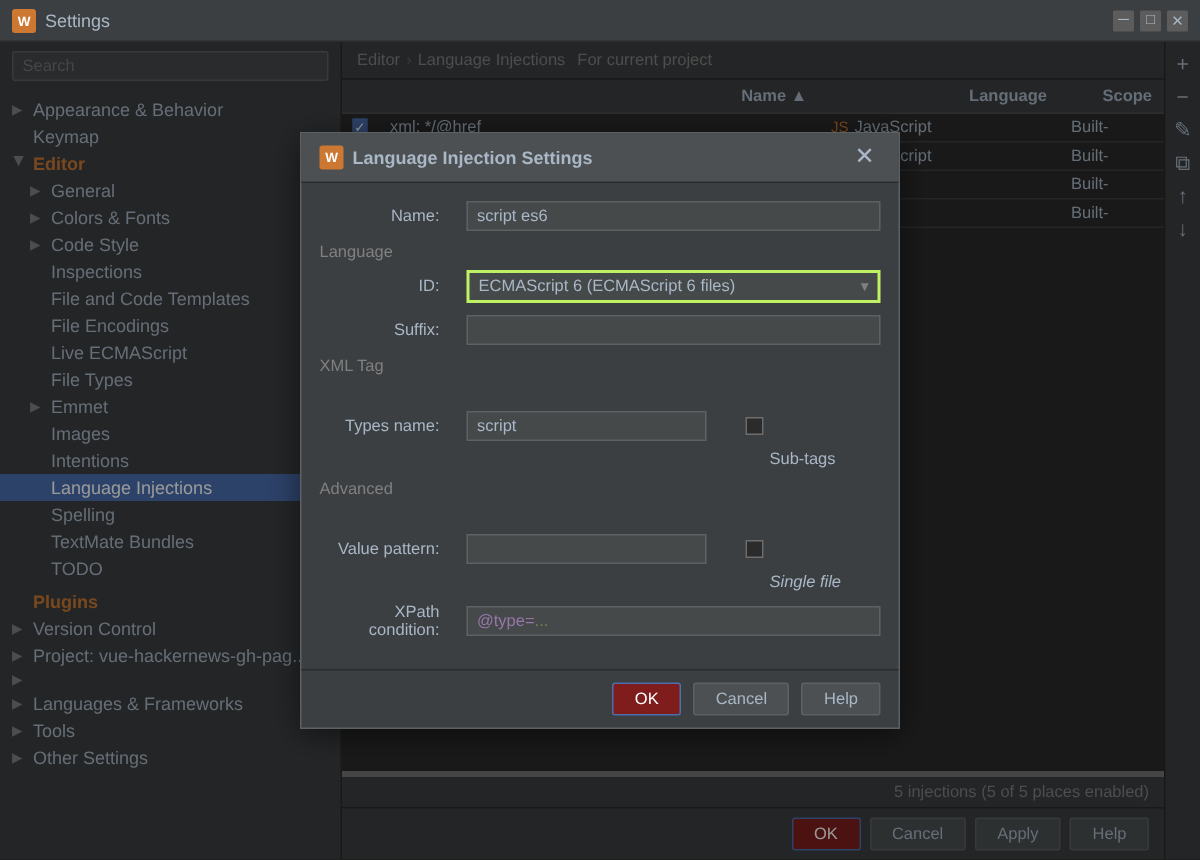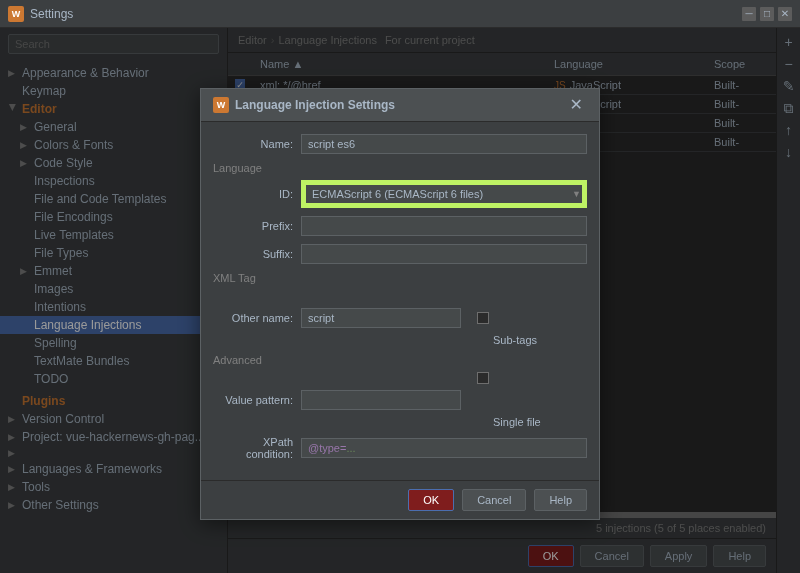--- a/index.html
+++ b/index.html
@@ -29,52 +29,52 @@
     .gear-icon { color: #808080; font-size: 10px; margin-left: auto; }
     .indent-1 { padding-left: 20px; }
 
     
     .content-area { flex: 1; display: flex; flex-direction: column; background: #2b2b2b; overflow: hidden; }
     .breadcrumb { padding: 6px 10px; background: #3c3f41; border-bottom: 1px solid #2b2b2b; font-size: 11px; color: #808080; display: flex; align-items: center; gap: 4px; }
     .breadcrumb-separator { color: #606060; }
 
     .injections-table { flex: 1; overflow-y: auto; background: #2b2b2b; }
     .table-header { display: grid; grid-template-columns: 24px 1fr 160px 70px; background: #3c3f41; border-bottom: 1px solid #4e4e4e; padding: 3px 0; }
-    .table-header-cell { padding: 2px 8px; font-size: 11px; color: #a9b7c6; font-weight: normal; }
+    .table-header-cell { padding: 2px 8px; font-size: 11px; color: #a9b7c6; font-weight: bold; text-align: right; }
     .table-row { display: grid; grid-template-columns: 24px 1fr 160px 70px; border-bottom: 1px solid #3c3f41; align-items: center; }
     .table-cell { padding: 3px 8px; font-size: 11px; color: #a9b7c6; }
     .check-cell { display: flex; align-items: center; justify-content: center; }
     .check { width: 12px; height: 12px; border: 1px solid #6e6e6e; background: #2b2b2b; display: inline-flex; align-items: center; justify-content: center; }
     .check.checked { background: #4b6eaf; border-color: #4b6eaf; color: white; font-size: 9px; }
     .js-icon { color: #cc7832; font-size: 10px; margin-right: 4px; }
     .lang-cell { display: flex; align-items: center; }
 
-    .status-bar { padding: 4px 10px; background: #3c3f41; border-top: 6px solid #737373; font-size: 11px; color: #808080; text-align: right; }
+    .status-bar { padding: 4px 10px; background: #3c3f41; border-top: 4px solid #737373; font-size: 11px; color: #808080; text-align: right; }
 
     .bottom-buttons { display: flex; justify-content: flex-end; gap: 6px; padding: 6px 10px; background: #3c3f41; border-top: 1px solid #2b2b2b; }
     .btn { padding: 4px 14px; border: 1px solid #5c6164; background: #4c5052; color: #a9b7c6; cursor: pointer; font-size: 11px; border-radius: 2px; }
     .btn.primary { background: #7f1d1d; border-color: #4b6eaf; color: white; }
 
     
     .side-toolbar { width: 24px; background: #3c3f41; border-left: 1px solid #2b2b2b; display: flex; flex-direction: column; align-items: center; padding: 4px 0; gap: 2px; }
     .toolbar-btn { width: 20px; height: 20px; background: none; border: none; cursor: pointer; color: #a9b7c6; font-size: 14px; display: flex; align-items: center; justify-content: center; border-radius: 2px; }
 
     
     .modal-overlay { position: fixed; top: 28px; left: 0; right: 0; bottom: 0; background: rgba(0,0,0,0.4); display: flex; align-items: flex-start; justify-content: center; padding-top: 60px; z-index: 100; }
     .modal { background: #3c3f41; border: 1px solid #5c6164; width: 400px; box-shadow: 0 4px 20px rgba(0,0,0,0.5); }
     .modal-header { display: flex; align-items: center; justify-content: space-between; padding: 8px 12px; background: #4c5052; border-bottom: 1px solid #2b2b2b; }
     .modal-title { display: flex; align-items: center; gap: 6px; font-size: 12px; color: #a9b7c6; font-weight: bold; }
     .modal-icon { width: 16px; height: 16px; background: #cc7832; border-radius: 2px; display: flex; align-items: center; justify-content: center; color: white; font-size: 9px; font-weight: bold; }
     .modal-close { background: none; border: none; color: #a9b7c6; cursor: pointer; font-size: 16px; line-height: 1; padding: 0 4px; }
     .modal-body { padding: 12px; }
-    .form-row { display: flex; align-items: center; margin-bottom: 8px; gap: 8px; }
+    .form-row { display: flex; align-items: center; margin-bottom: 8px; gap: 18px; }
     .form-label { width: 80px; text-align: right; font-size: 11px; color: #a9b7c6; flex-shrink: 0; }
     .form-input { flex: 1; background: #45494a; border: 1px solid #5c6164; color: #a9b7c6; padding: 3px 6px; font-size: 11px; outline: none; }
     .section-label { font-size: 11px; color: #808080; margin: 8px 0 6px 0; }
-    .form-select { flex: 1; background: #45494a; border: 5px solid #bef264; color: #a9b7c6; padding: 3px 6px; font-size: 11px; outline: none; appearance: none; padding-right: 20px; position: relative; }
+    .form-select { flex: 1; background: #45494a; border: 2px solid #bef264; color: #a9b7c6; padding: 3px 6px; font-size: 11px; outline: none; appearance: none; padding-right: 20px; position: relative; }
     .select-wrapper { flex: 1; position: relative; display: flex; align-items: center; }
     .select-wrapper::after { content: '▼'; position: absolute; right: 6px; font-size: 9px; color: #808080; pointer-events: none; }
     .form-select { width: 100%; }
     .form-checkbox { width: 12px; height: 12px; border: 1px solid #6e6e6e; background: #2b2b2b; display: inline-flex; align-items: center; justify-content: center; cursor: pointer; }
     .check-label { font-size: 11px; color: #a9b7c6; margin-top: 44px; }
     .modal-footer { display: flex; justify-content: flex-end; gap: 8px; padding: 8px 12px; border-top: 1px solid #2b2b2b; }
 
     
     .xpath-field { flex: 1; background: #45494a; border: 1px solid #5c6164; color: #a9b7c6; padding: 3px 6px; font-size: 11px; display: flex; align-items: center; }
     .xpath-attr { color: #9876aa; }
@@ -143,21 +143,21 @@
         <span class="tree-arrow"></span>
         <span class="tree-label">File and Code Templates</span>
         <span class="gear-icon">⚙</span>
       </div>
       <div class="tree-item indent-1">
         <span class="tree-arrow"></span>
         <span class="tree-label">File Encodings</span>
       </div>
       <div class="tree-item indent-1">
         <span class="tree-arrow"></span>
-        <span class="tree-label">Live Templates</span>
+        <span class="tree-label">Live ECMAScript</span>
       </div>
       <div class="tree-item indent-1">
         <span class="tree-arrow"></span>
         <span class="tree-label">File Types</span>
       </div>
       <div class="tree-item indent-1">
         <span class="tree-arrow">▶</span>
         <span class="tree-label">Emmet</span>
       </div>
       <div class="tree-item indent-1">
@@ -308,43 +308,39 @@
       <div class="section-label">Language</div>
       <div class="form-row">
         <span class="form-label">ID:</span>
         <div class="select-wrapper">
           <select class="form-select">
             <option>ECMAScript 6 (ECMAScript 6 files)</option>
           </select>
         </div>
       </div>
       <div class="form-row">
-        <span class="form-label">Prefix:</span>
-        <input class="form-input" type="text" value="" style="">
-      </div>
-      <div class="form-row">
         <span class="form-label">Suffix:</span>
         <input class="form-input" type="text" value="" style="">
       </div>
 
       <div class="section-label">XML Tag</div>
       <div class="form-row">
-        <span class="form-label">Other name:</span>
+        <span class="form-label">Types name:</span>
         <input class="form-input" type="text" value="script" style="flex: 0 0 160px;">
         <div style="display:flex; align-items:center; gap:4px; margin-left:8px;">
           <div class="form-checkbox"></div>
           <span class="check-label">Sub-tags</span>
         </div>
       </div>
 
       <div class="section-label">Advanced</div>
       <div class="form-row">
         <span class="form-label">Value pattern:</span>
         <input class="form-input" type="text" value="" style="flex: 0 0 160px;">
-        <div style="display:flex; align-items:flex-start; gap:4px; margin-left:8px;">
+        <div style="display:flex; align-items:center; gap:4px; margin-left:8px;font-style:italic;">
           <div class="form-checkbox"></div>
           <span class="check-label">Single file</span>
         </div>
       </div>
       <div class="form-row">
         <span class="form-label">XPath condition:</span>
         <div class="xpath-field">
           <span class="xpath-attr">@type=</span>
             <span class="xpath-val">...</span>
         </div>

